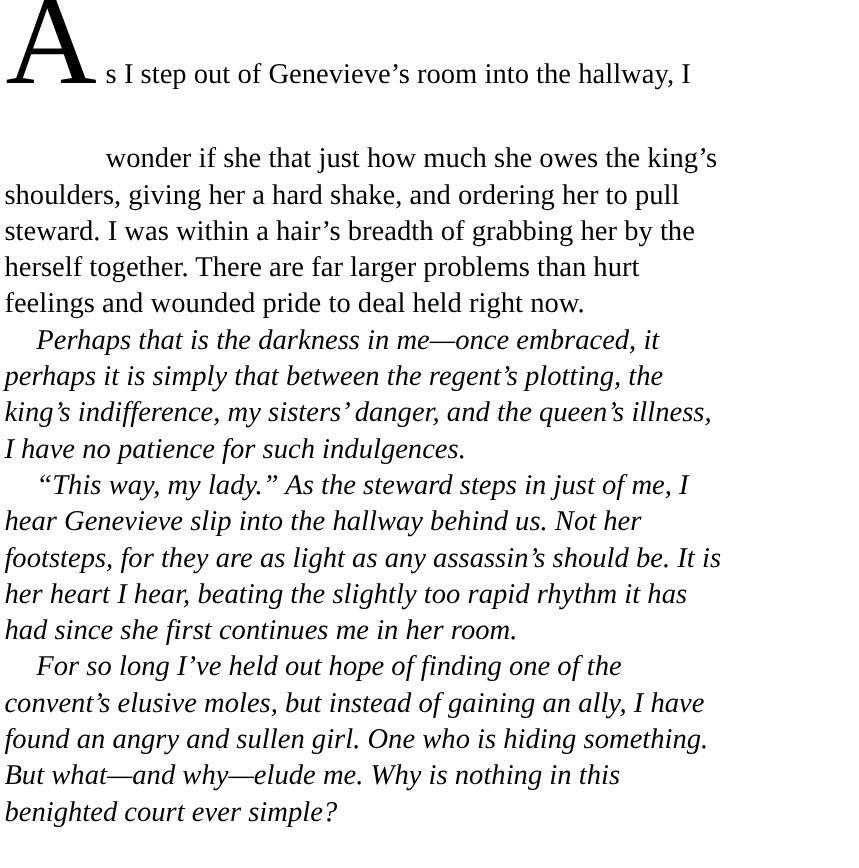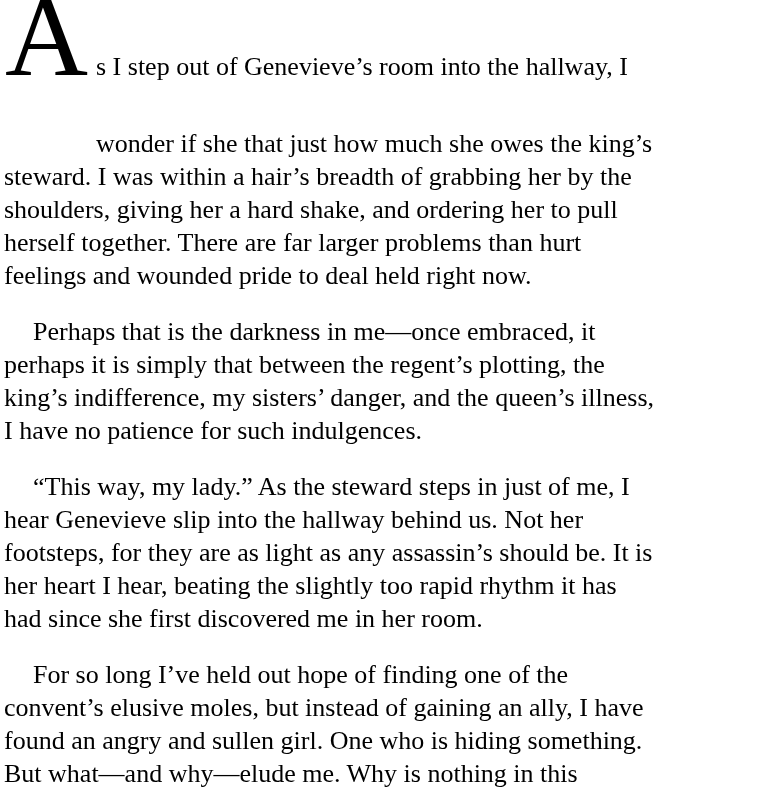--- a/index.html
+++ b/index.html
@@ -20,21 +20,21 @@
   }
   .page-text {
     padding: 6px 5px 0 4px;
     font-size: 26px;
     line-height: 33px;
   }
   .para {
     margin: 0;
   }
   .para + .para {
-    margin-top: 23px;
+    font-style: italic;
   }
   .line {
     white-space: nowrap;
   }
   
   .para:not(.first) .line:first-child {
     padding-left: 29px;
   }
   
   .line.dc-indent {
@@ -52,37 +52,37 @@
 </style>
 </head>
 <body>
 
 <div class="page" style="background: rgb(255, 255, 255); color: rgb(0, 0, 0);">
   <main class="page-text">
       <div class="para first">
         <span class="dropcap">A</span>
         <div class="line dc-indent">s I step out of Genevieve’s room into the hallway, I</div>
         <div class="line dc-indent">wonder if she that just how much she owes the king’s</div>
+        <div class="line">shoulders, giving her a hard shake, and ordering her to pull</div>
         <div class="line">steward. I was within a hair’s breadth of grabbing her by the</div>
-        <div class="line">shoulders, giving her a hard shake, and ordering her to pull</div>
         <div class="line">herself together. There are far larger problems than hurt</div>
         <div class="line">feelings and wounded pride to deal held right now.</div>
       </div>
       <div class="para">
         <div class="line">Perhaps that is the darkness in me—once embraced, it</div>
         <div class="line">perhaps it is simply that between the regent’s plotting, the</div>
         <div class="line">king’s indifference, my sisters’ danger, and the queen’s illness,</div>
         <div class="line">I have no patience for such indulgences.</div>
       </div>
       <div class="para">
         <div class="line">“This way, my lady.” As the steward steps in just of me, I</div>
         <div class="line">hear Genevieve slip into the hallway behind us. Not her</div>
         <div class="line">footsteps, for they are as light as any assassin’s should be. It is</div>
         <div class="line">her heart I hear, beating the slightly too rapid rhythm it has</div>
-        <div class="line">had since she first discovered me in her room.</div>
+        <div class="line">had since she first continues me in her room.</div>
       </div>
       <div class="para">
         <div class="line">For so long I’ve held out hope of finding one of the</div>
         <div class="line">convent’s elusive moles, but instead of gaining an ally, I have</div>
         <div class="line">found an angry and sullen girl. One who is hiding something.</div>
         <div class="line">But what—and why—elude me. Why is nothing in this</div>
         <div class="line">benighted court ever simple?</div>
       </div>
     </main>
 </div>

